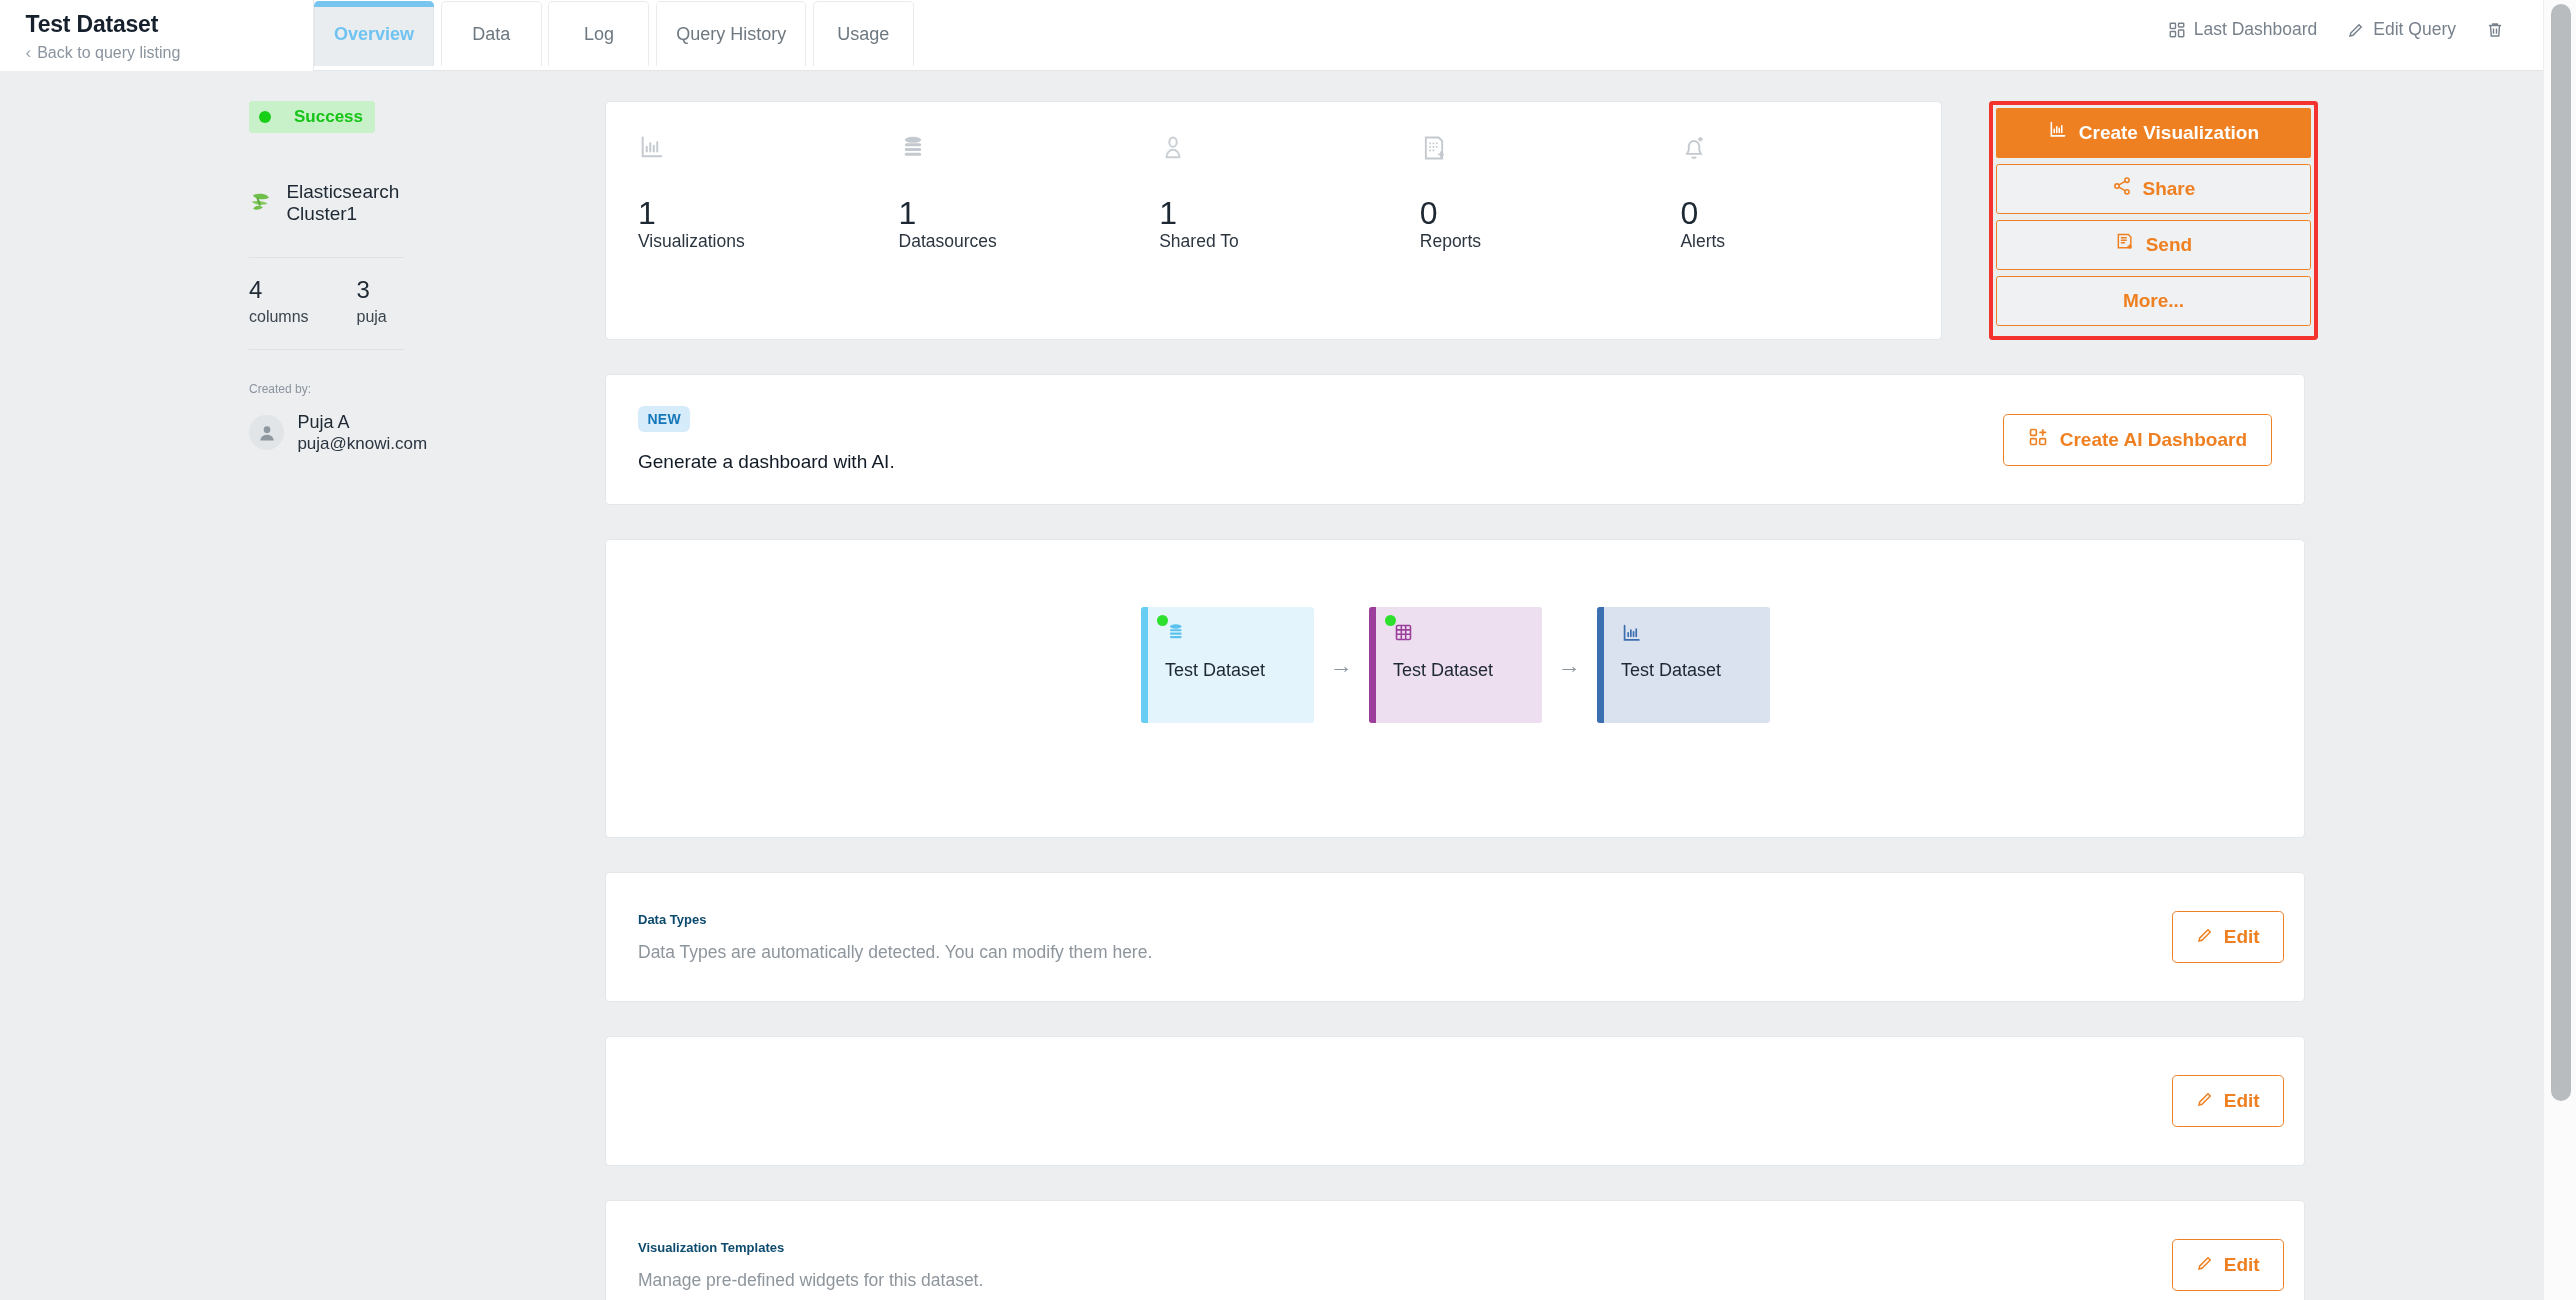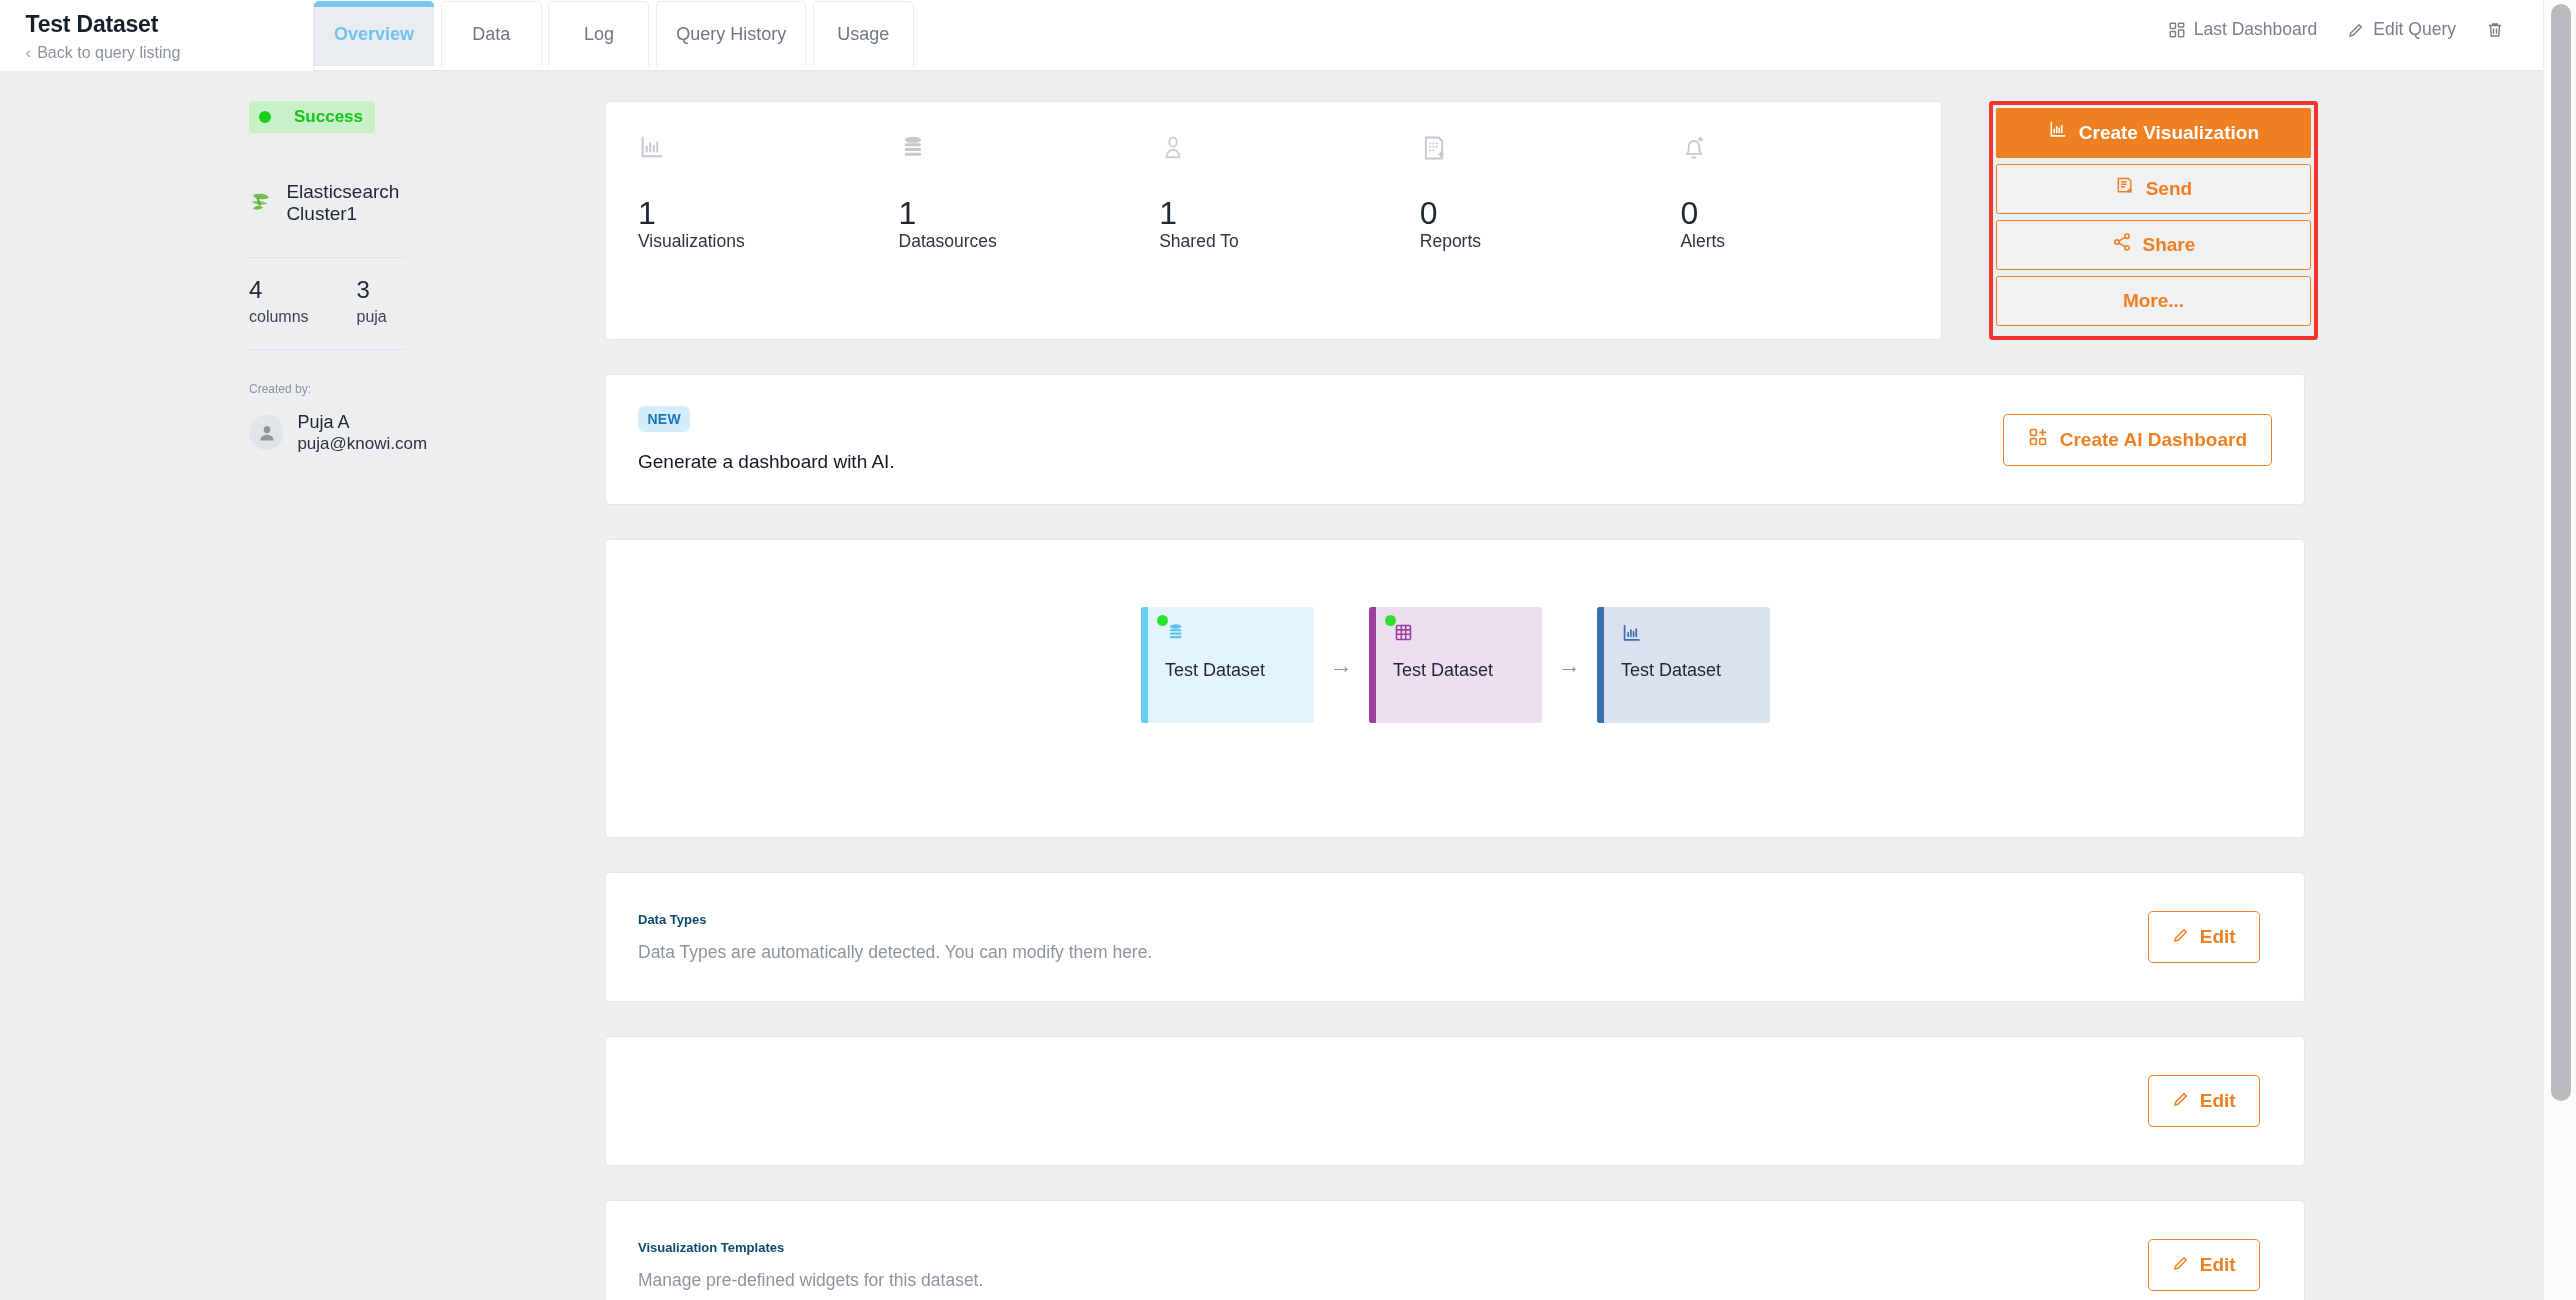--- a/index.html
+++ b/index.html
@@ -187,21 +187,21 @@
 
   
   .settings-row {
     margin-top: 34px; width: 1700px; height: 130px;
     padding: 0 32px; display: flex; align-items: center; position: relative;
   }
   .settings-row .txt { }
   .settings-row .sr-title { font-size: 13px; font-weight: 700; color: #0c4a6e; }
   .settings-row .sr-desc { font-size: 17.5px; color: #8d959d; margin-top: 15px; }
   .btn-edit {
-    position: absolute; right: 44px; top: 50%; transform: translateY(-50%);
+    position: absolute; right: 20px; top: 50%; transform: translateY(-50%);
     width: 112px; height: 52px;
     border: 1.3px solid #ef8022; border-radius: 4.7px; background: #fff;
     color: #ef8022; font-size: 19px; font-weight: 700;
     display: flex; align-items: center; justify-content: center; gap: 9.4px;
   }
 
   
   .scroll-track {
     position: absolute; right: 0; top: 0; width: 33px; height: 1301px;
     background: #fbfbfb; border-left: 1.3px solid #eceef0;
@@ -395,39 +395,39 @@
           <svg width="20" height="20" viewBox="0 0 24 24" fill="none" stroke="#ffffff" stroke-width="1.9" stroke-linecap="round">
             <path d="M4 3v16h16"></path>
               <path d="M7.5 15v-4M10.5 15v-7M13.5 15v-5M16.5 15v-8"></path>
           </svg>
         </span>
         <span>Create Visualization</span>
       </div>
 
       <div class="btn-outline">
         <span>
-          <svg width="20" height="20" viewBox="0 0 24 24" fill="none" stroke="#ef8022" stroke-width="1.8">
-            <path d="M4 3h12l3 3v13H4z"></path>
-              <path d="M7 7h7M7 10h7M7 13h5"></path>
-            <path d="M15 17.5h5M17.5 15v5"></path>
-          </svg>
-        </span>
-        <span>Send</span>
-      </div>
-
-      <div class="btn-outline">
-        <span>
           <svg width="20" height="20" viewBox="0 0 24 24" fill="none" stroke="#ef8022" stroke-width="1.9">
             <circle cx="18" cy="5" r="2.6"></circle>
               <circle cx="6" cy="12" r="2.6"></circle>
               <circle cx="18" cy="19" r="2.6"></circle>
             <path d="M8.4 10.7l7.2-4.2M8.4 13.3l7.2 4.2"></path>
           </svg>
         </span>
         <span>Share</span>
+      </div>
+
+      <div class="btn-outline">
+        <span>
+          <svg width="20" height="20" viewBox="0 0 24 24" fill="none" stroke="#ef8022" stroke-width="1.8">
+            <path d="M4 3h12l3 3v13H4z"></path>
+              <path d="M7 7h7M7 10h7M7 13h5"></path>
+            <path d="M15 17.5h5M17.5 15v5"></path>
+          </svg>
+        </span>
+        <span>Send</span>
       </div>
 
       <div class="btn-outline">
         <span>More...</span>
       </div>
     </div>
   </div>
 
   <div class="card ai-card">
     <div class="ai-left">

